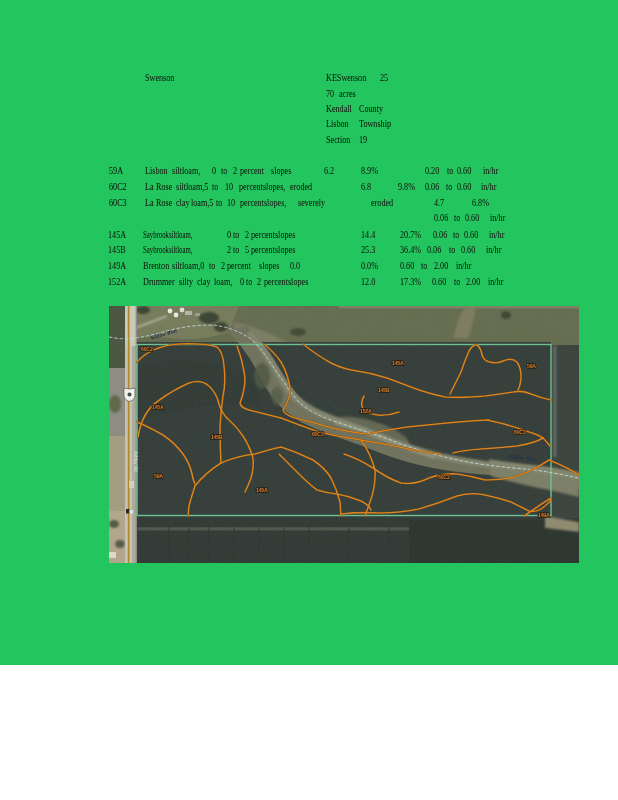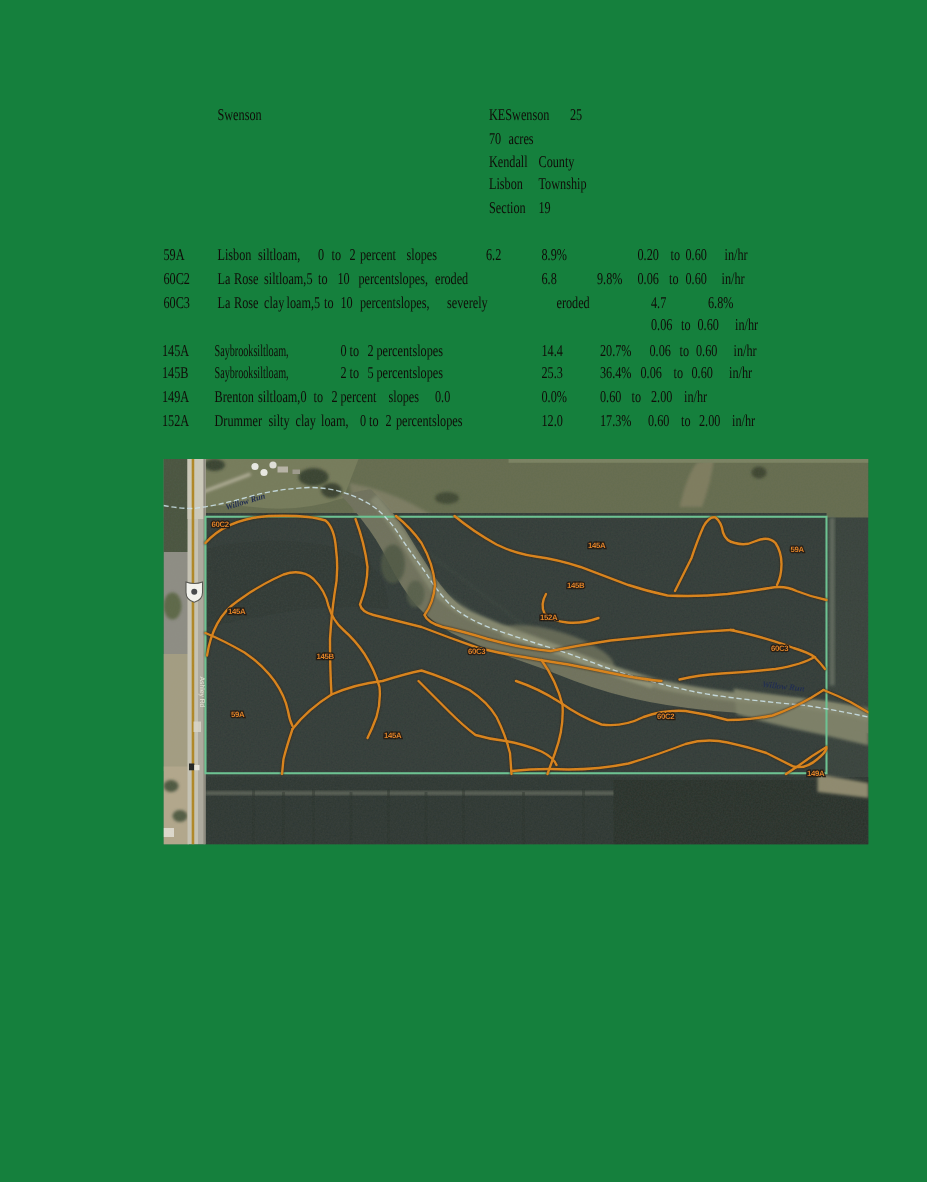--- a/index.html
+++ b/index.html
@@ -1,16 +1,16 @@
 <!DOCTYPE html>
 <html><head>
 <meta charset="utf-8">
 <style>
   html,body{margin:0;padding:0;background:#ffffff;}
-  #page{position:relative;width:618px;height:788px;background:#15803d;overflow:hidden;
+  #page{position:relative;width:618px;height:665px;background:#22c55e;overflow:hidden;
         font-family:"Liberation Serif", serif;color:#000;}
   .w{position:absolute;font-size:11px;line-height:11px;white-space:pre;
      transform:scaleX(0.74);transform-origin:0 0;color:#100c08;}
 </style>
 </head>
 <body>
 <div id="page">
 
 <span class="w" style="left:144.5px;top:72px">Swenson</span>
 

